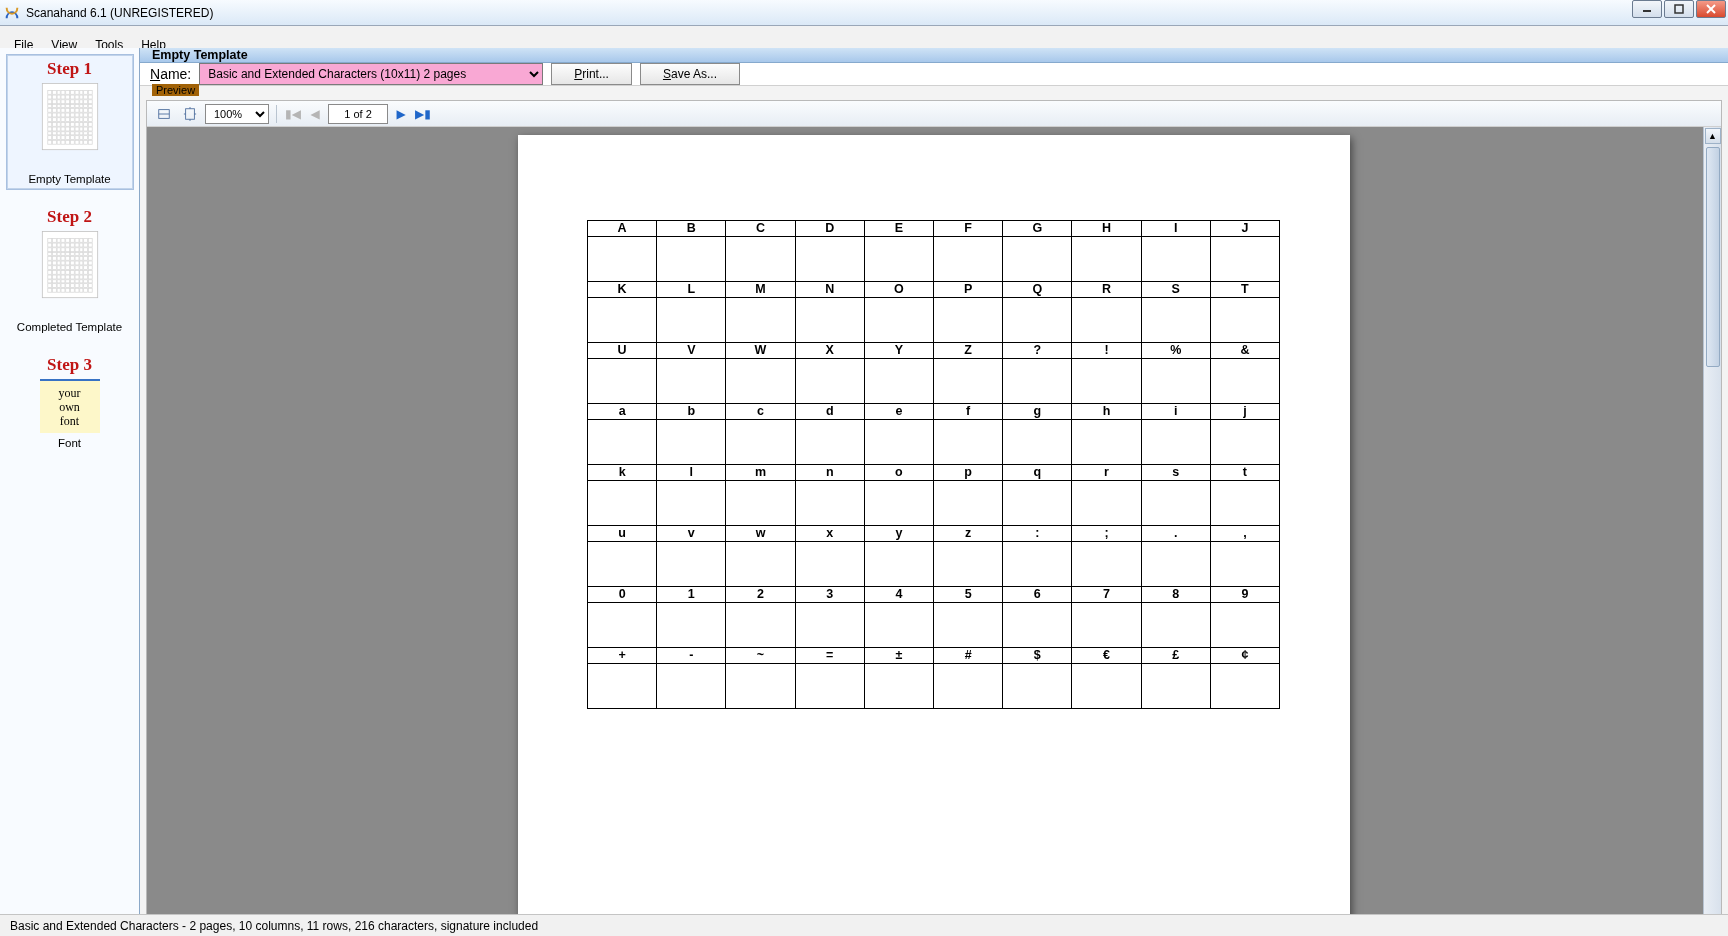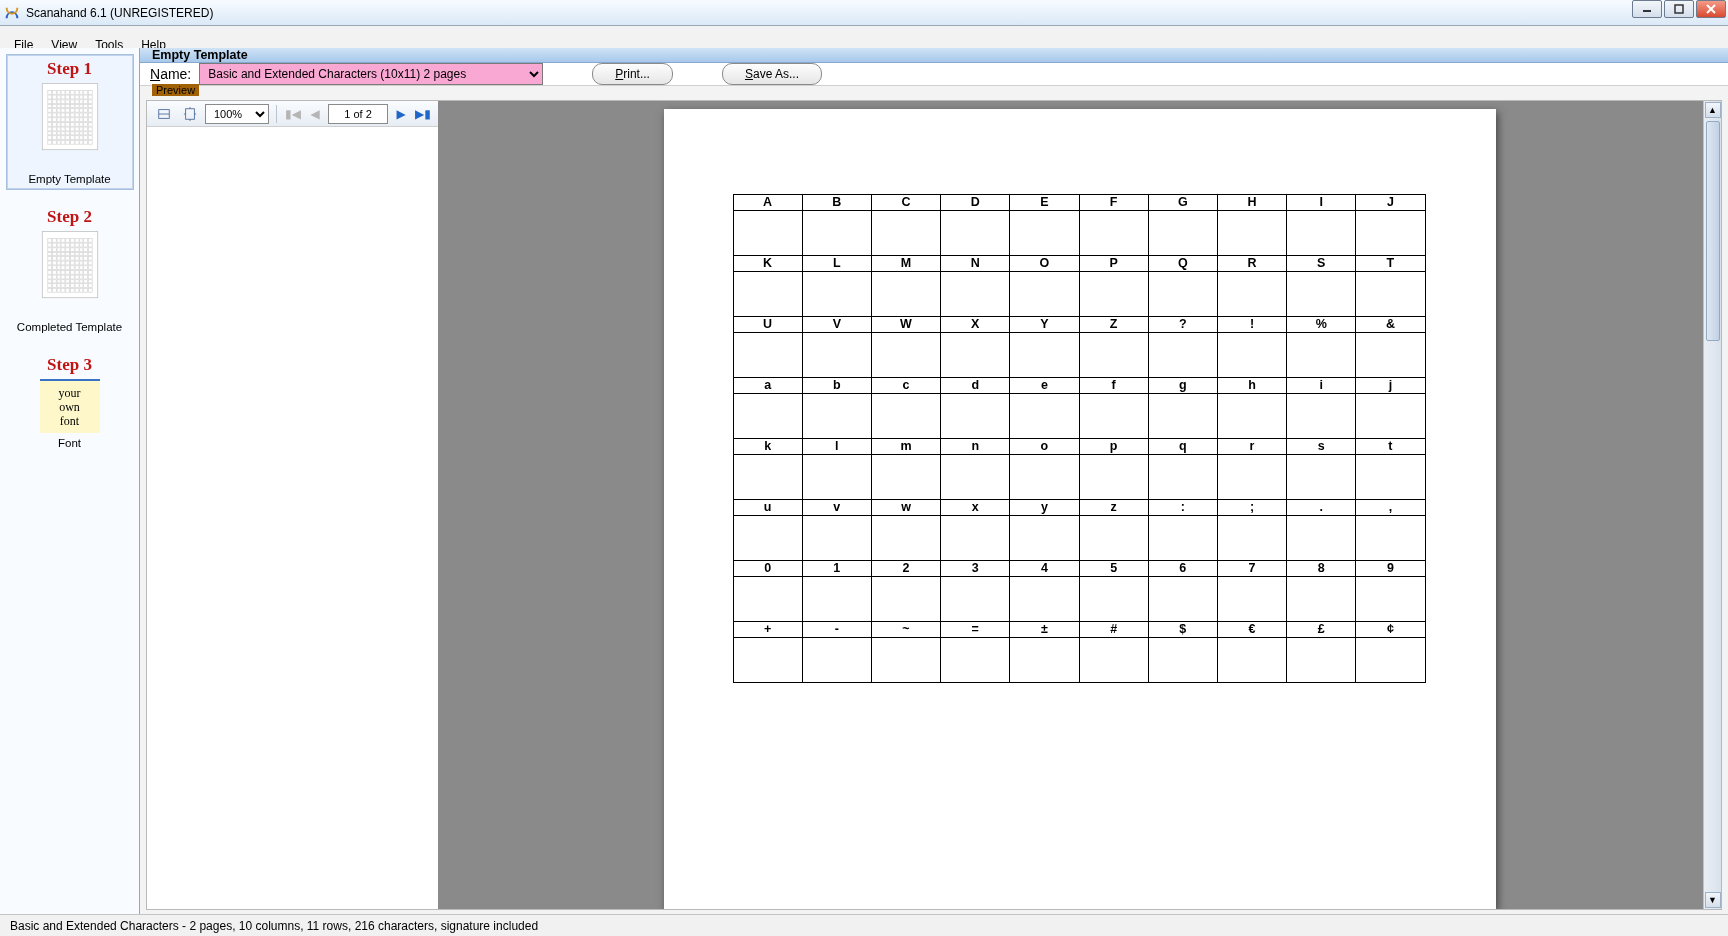--- a/index.html
+++ b/index.html
@@ -22,22 +22,22 @@
   .step-thumb .mini-grid{position:absolute;top:8px;left:6px;right:6px;bottom:6px;display:grid;grid-template-columns:repeat(10,1fr);grid-template-rows:repeat(12,1fr);}
   .step-thumb .mini-grid div{border:0.5px solid #d9d9d9;}
   .step-caption{ font-size:11.5px; color:#000;}
   .font-thumb{ width:60px;height:54px; margin:4px auto; border-top:2px solid #3772c4; background:#fdf7c9; display:flex;flex-direction:column;align-items:center;justify-content:center; font-family:"Comic Sans MS", cursive; font-size:12px; line-height:14px;}
   .main-area{ flex:1; display:flex; flex-direction:column; background:#f3f3f3;}
   .panel-header{ height:30px; background:linear-gradient(#cfe3f6,#a8c8eb); border-bottom:1px solid #86a9cd; display:flex; align-items:center; padding:0 12px; font-weight:bold; font-size:12.5px; color:#000;}
   .controls-row{ height:36px; background:#fff; display:flex; align-items:center; padding:0 10px; gap:8px; border-bottom:1px solid #d0d0d0;}
   .controls-row label{ font-size:14px;}
   .controls-row label u{text-decoration:underline;}
   .select-name{ width:344px; height:22px; border:1px solid #7a7a7a; font-size:12px; padding:0 4px; background:#f9a8d4;}
-  .btn{ height:22px; padding:0 22px; border:1px solid #8a8a8a; background:linear-gradient(#fdfdfd,#e6e6e6); font-size:12px; border-radius:10px;margin-left:41px;}
-  .preview-wrap{ flex:1; margin:4px 6px 6px 6px; display:flex; background:#fff; border:1px solid #b9b9b9; position:relative;}
+  .btn{ height:22px; padding:0 22px; border:1px solid #8a8a8a; background:linear-gradient(#fdfdfd,#e6e6e6); font-size:12px; border-radius:0;}
+  .preview-wrap{ flex:1; margin:4px 6px 6px 6px; display:flex; flex-direction:column; background:#fff; border:1px solid #b9b9b9; position:relative;}
   .pv-toolbar{ height:26px; border-bottom:1px solid #cfcfcf; background:linear-gradient(#fafcfe,#e7edf4); display:flex; align-items:center; gap:4px; padding:0 6px;}
   .tb-btn{ width:22px;height:20px; border:1px solid transparent; display:flex;align-items:center;justify-content:center; background:transparent;}
   .tb-btn svg{width:14px;height:14px;}
   .tb-sep{ width:1px;height:18px;background:#b9c4d0;margin:0 3px;}
   .zoom-box{ width:64px;height:20px;border:1px solid #8a8a8a; font-size:11px; padding:0 4px; background:#fff;}
   .pagebox{ width:60px;height:20px;border:1px solid #8a8a8a; background:#fff; font-size:11px; text-align:center;}
   .nav-btn{ color:#1f66c9; font-size:12px; width:18px;text-align:center;}
   .nav-btn.disabled{ color:#b5b5b5;}
   .preview-canvas{ flex:1; background:#8a8a8a; overflow:auto; position:relative;}
   .page{ width:832px; min-height:800px; background:#fff; margin:8px auto 0; box-shadow:2px 3px 8px rgba(0,0,0,0.5); padding:86px 70px 30px; position:relative;}

